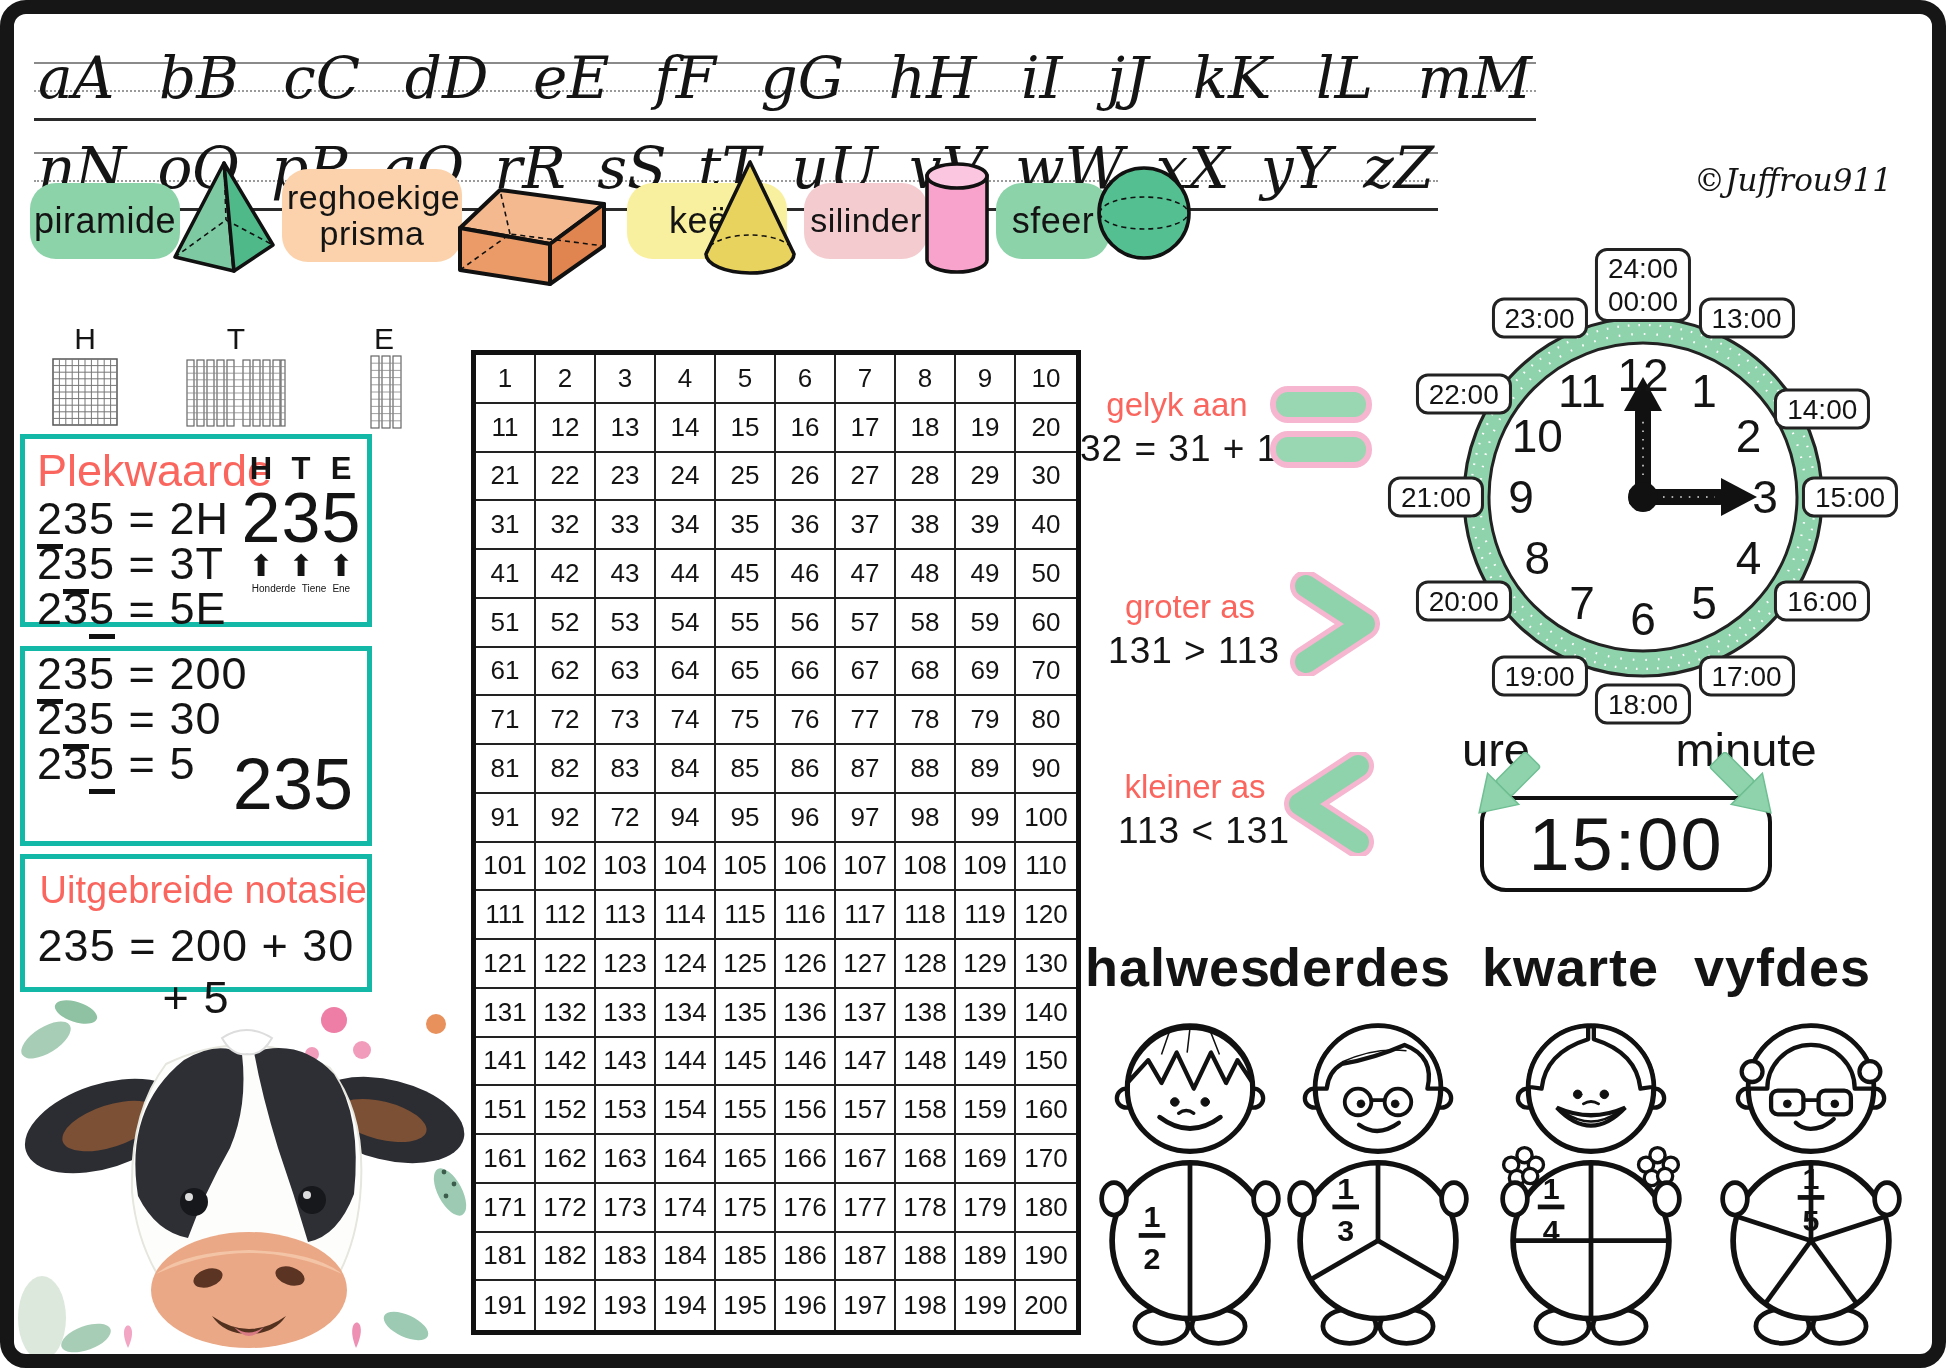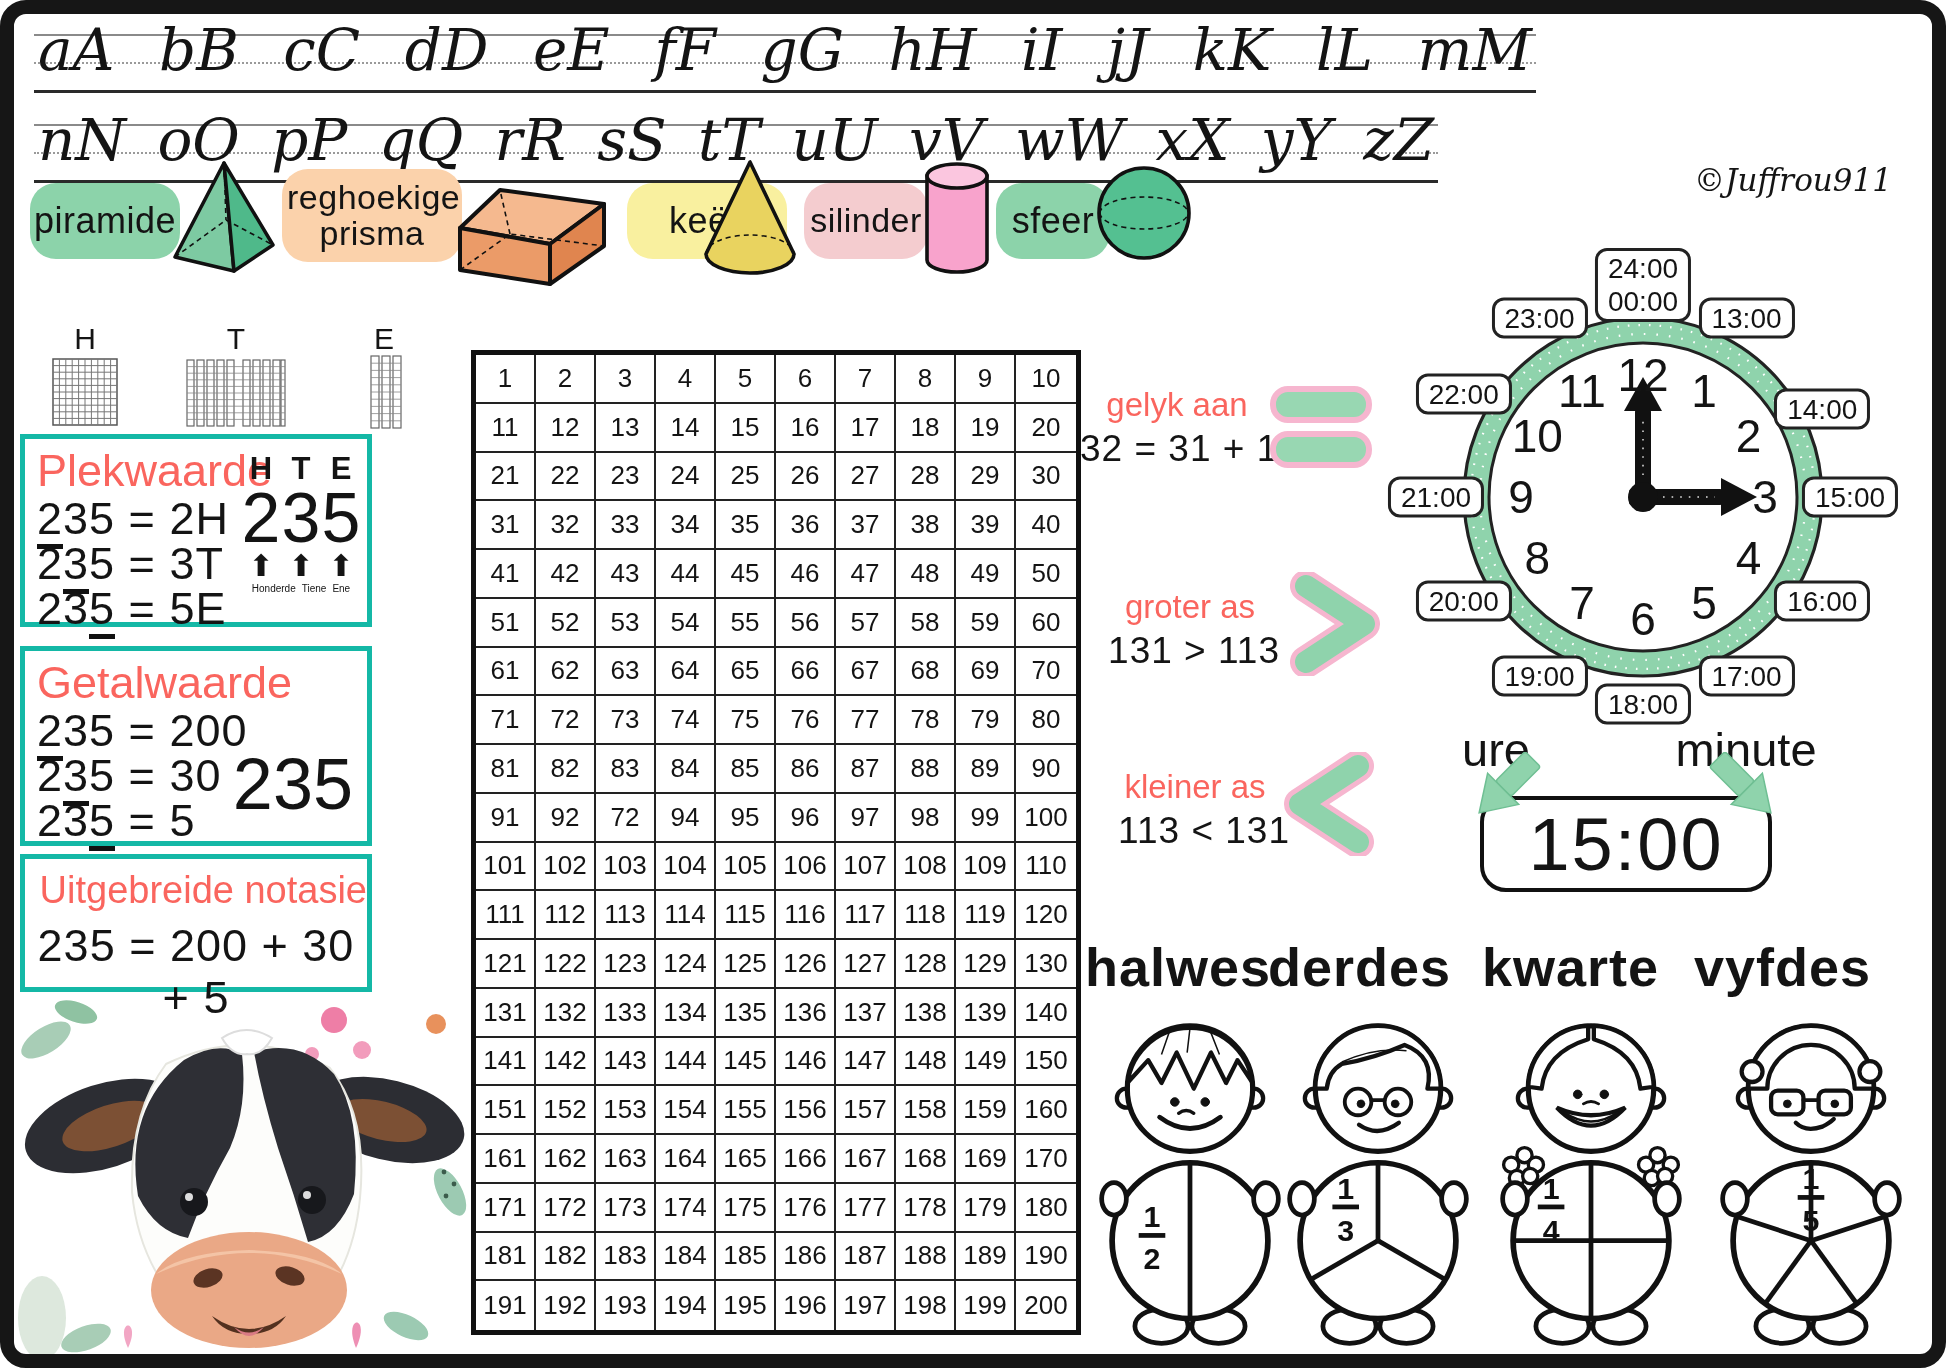--- a/index.html
+++ b/index.html
@@ -6,21 +6,21 @@
     --red:#fa655e; --mint:#8cd3aa; --mint2:#98d7b2; --pinkline:#f6b6cf;
     --peach:#fbd2ab; --yellow:#f9f09f; --pinkbox:#f4cccf; --ink:#141414;
   }
   *{box-sizing:border-box;}
   html,body{margin:0;padding:0;}
   body{width:1946px;height:1368px;position:relative;background:#fff;overflow:hidden;
        font-family:"Liberation Sans",sans-serif;color:var(--ink);}
   .frame{position:absolute;inset:0;border:14px solid #161616;border-radius:26px;z-index:60;pointer-events:none;}
 
   
-  .cursive-row{position:absolute;height:70px;}
+  .cursive-row{position:absolute;height:70px;margin-top:28px;}
   .rule{position:absolute;left:0;right:0;}
   .rule-top{top:10px;border-top:2px solid #8a8a8a;}
   .rule-mid{top:38px;border-top:2px dotted #9a9a9a;}
   .rule-bot{top:66px;border-top:3px solid #2a2a2a;}
   .cursive-letters{position:absolute;left:4px;right:4px;top:-14px;display:flex;justify-content:space-between;}
   .cursive-letters span{font-family:"DejaVu Serif",serif;font-style:italic;font-size:58px;line-height:80px;}
 
   
   .shape-box{position:absolute;border-radius:26px;display:flex;align-items:center;justify-content:center;
              font-size:36px;text-align:center;line-height:1.05;letter-spacing:.5px;}
@@ -206,21 +206,20 @@
     <div class="pv-arrows"><span>⬆</span><span>⬆</span><span>⬆</span></div>
     <div class="pv-sublabels">
         <span>Honderde</span>
         <span>Tiene</span>
         <span>Ene</span>
       </div>
   </div>
 </div>
 
 <div class="pv-box" style="top:646px;height:200px;">
-  <div class="pv-title">Getalwaarde</div>
   <div class="pv-rows">
       <div class="pv-row"><span class="und">2</span><span>3</span><span>5</span><span> = 200</span></div>
       <div class="pv-row"><span>2</span><span class="und">3</span><span>5</span><span> = 30</span></div>
       <div class="pv-row"><span>2</span><span>3</span><span class="und">5</span><span> = 5</span></div>
     </div>
   <div class="gw-big">235</div>
 </div>
 
 <div class="pv-box" style="top:854px;height:138px;">
   <div class="uit-title">Uitgebreide notasie</div>

